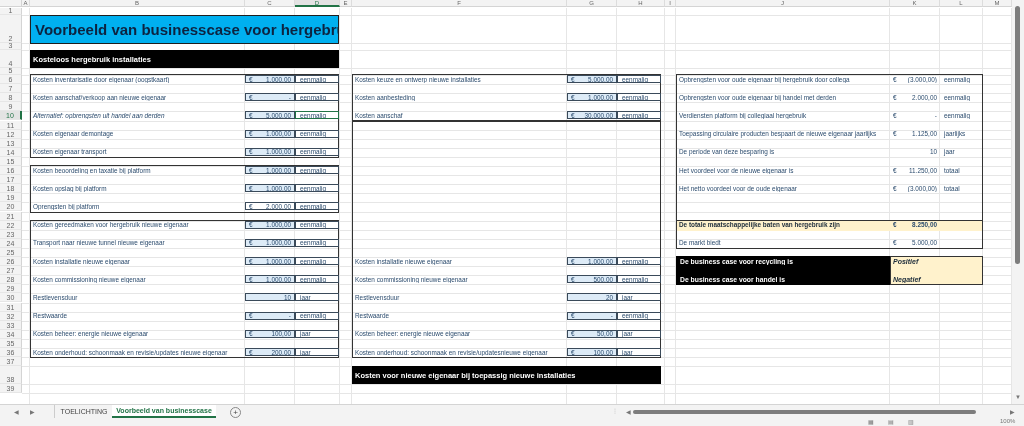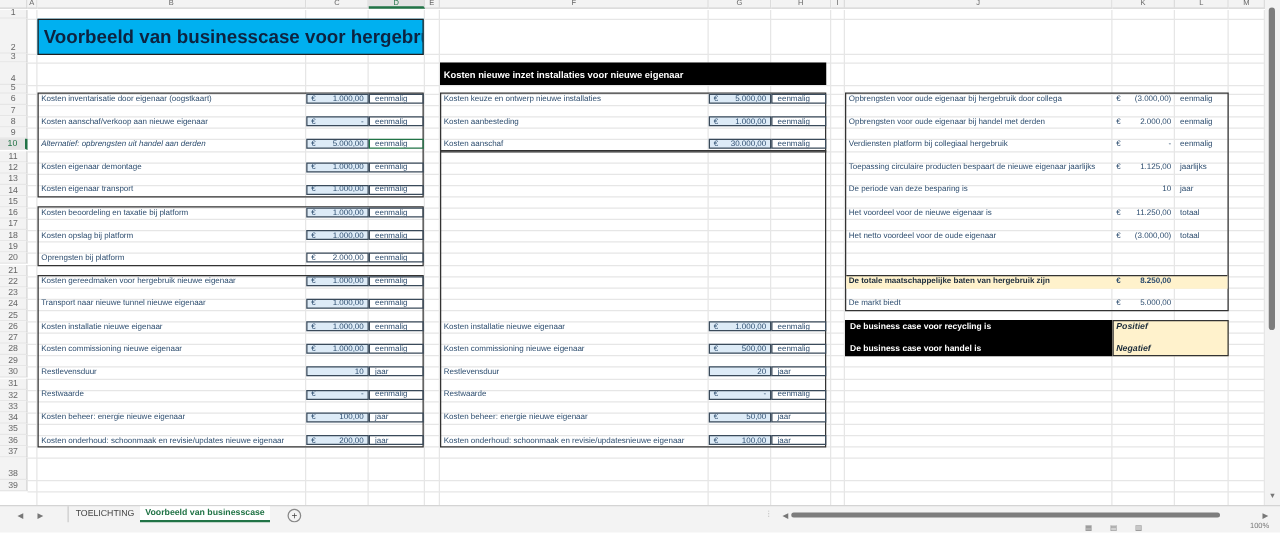--- a/index.html
+++ b/index.html
@@ -136,21 +136,22 @@
     <div class="hline" style="top:348.0000000000001px;"></div>
     <div class="rowhdr" style="top:348.0000000000001px;height:9.1px;">36</div>
     <div class="hline" style="top:357.10000000000014px;"></div>
     <div class="rowhdr" style="top:357.10000000000014px;height:9.1px;">37</div>
     <div class="hline" style="top:366.20000000000016px;"></div>
     <div class="rowhdr" style="top:366.20000000000016px;height:18px;">38</div>
     <div class="hline" style="top:384.20000000000016px;"></div>
     <div class="rowhdr" style="top:384.20000000000016px;height:9.1px;">39</div>
     <div class="hline" style="top:393.3000000000002px;"></div>
     <div class="cell title" style="left:30px;top:15px;width:309px;height:29px;">Voorbeeld van businesscase voor hergebruik</div>
-    <div class="cell blackbar" style="left:352px;top:50px;width:309px;height:18px;">Kosten nieuwe inzet installaties voor nieuwe eigenaar</div>
+    <div class="cell blackbar" style="left:30px;top:50px;width:309px;height:18px;">Kosteloos hergebruik installaties</div>
+    <div class="cell blackbar" style="left:352px;top:366.20000000000016px;width:309px;height:18px;">Kosten voor nieuwe eigenaar bij toepassig nieuwe installaties</div>
     <div class="box" style="left:30px;top:74px;width:309px;height:83.89999999999995px;"></div>
     <div class="box" style="left:30px;top:164.99999999999994px;width:309px;height:47.49999999999997px;"></div>
     <div class="box" style="left:30px;top:219.5999999999999px;width:309px;height:138.50000000000023px;"></div>
     <div class="box" style="left:352px;top:74px;width:309px;height:47.49999999999997px;"></div>
     <div class="box" style="left:352px;top:119.49999999999997px;width:309px;height:238.60000000000016px;"></div>
     <div class="box" style="left:676px;top:74px;width:307px;height:174.8999999999999px;"></div>
     <div class="cell lbl" style="left:31px;top:75px;width:212px;height:8px;">Kosten inventarisatie door eigenaar (oogstkaart)</div>
     <div class="cell val" style="left:245px;top:75px;width:50px;height:8px;">
       <span>€</span>
       <span>1.000,00</span>

